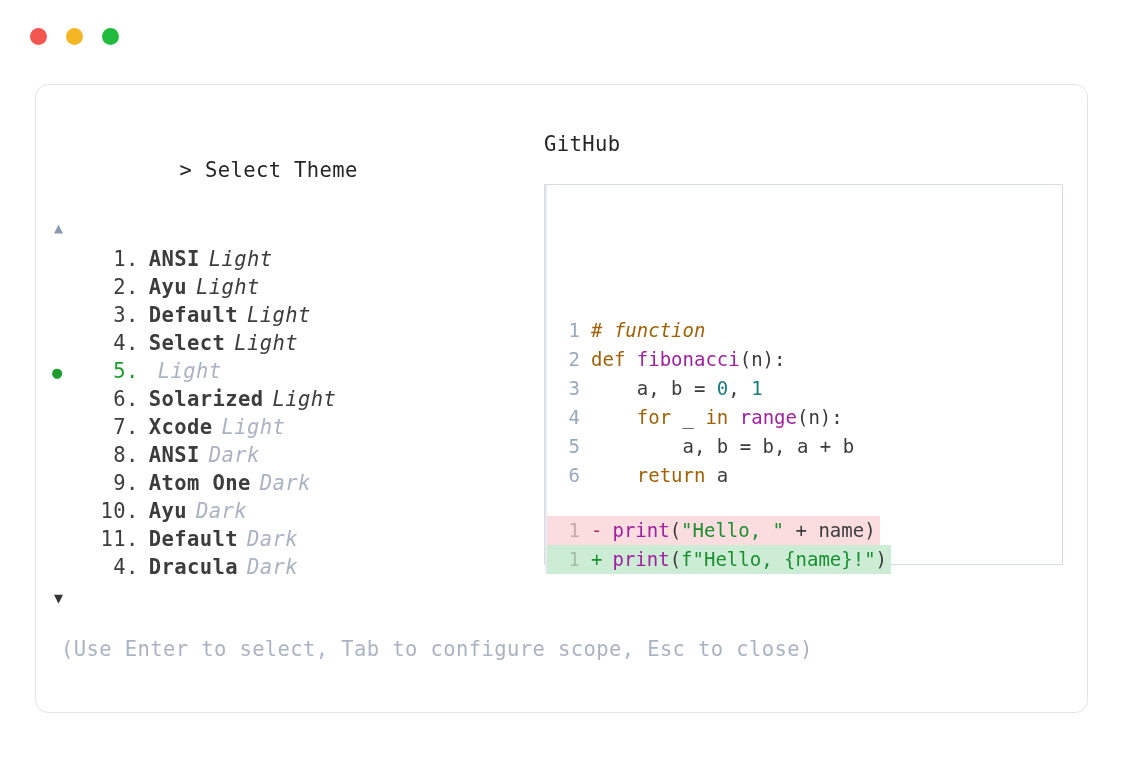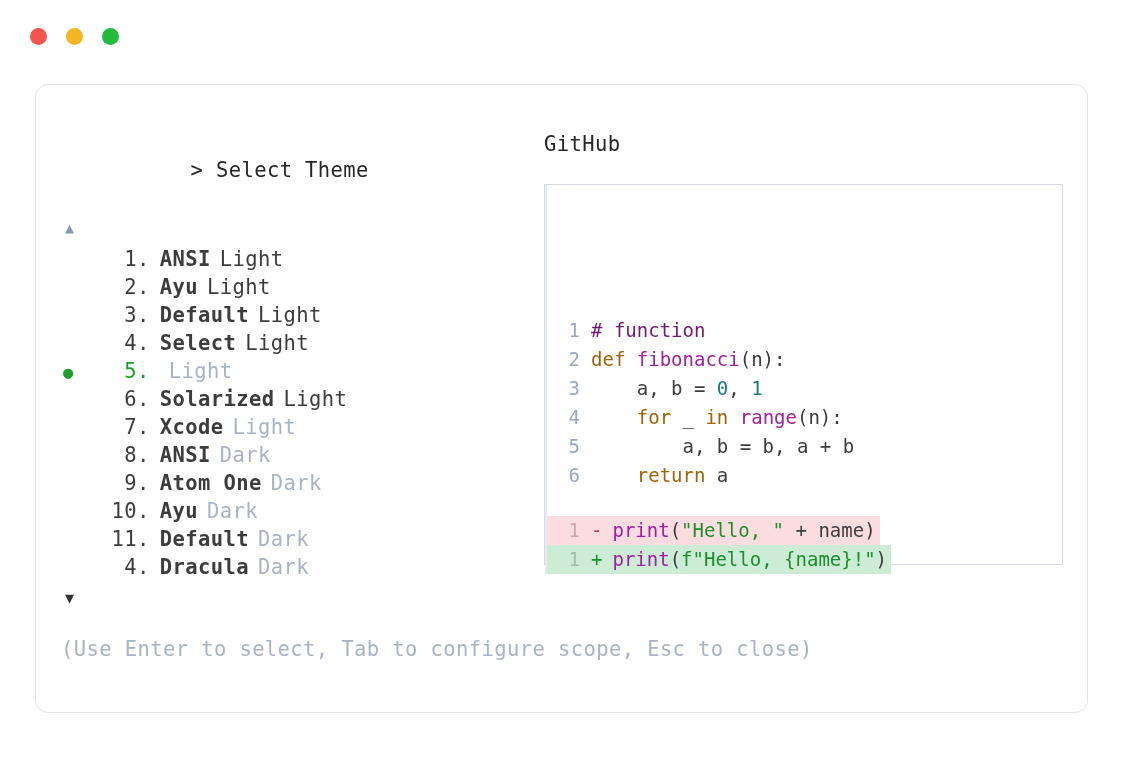--- a/index.html
+++ b/index.html
@@ -57,21 +57,21 @@
 
   .card-inner {
     position: relative;
     width: 100%;
     height: 100%;
   }
 
   
   .left-col {
     position: absolute;
-    left: 27px;
+    left: 16px;
     top: 46px;
     width: 470px;
   }
 
   .prompt-line {
     font-size: 20.5px;
     line-height: 26px;
     color: #262626;
     letter-spacing: 0.4px;
     white-space: pre;
@@ -112,21 +112,21 @@
     flex: 0 0 48px;
     text-align: right;
     color: #3c3c3c;
   }
   .row-dot {
     flex: 0 0 auto;
     color: #3c3c3c;
     padding-right: 10px;
   }
   .row-name { color: #3c3c3c; font-weight: bold; }
-  .row-suffix { color: #3c3c3c; padding-left: 9px; }
+  .row-suffix { color: #3c3c3c; padding-left: 9px; font-style: italic; }
   .row-suffix.dim { color: #aab3c4; }
 
   .theme-row.selected .row-num,
   .theme-row.selected .row-dot,
   .theme-row.selected .row-name { color: #1a9e2e; }
   .theme-row.selected .row-suffix.dim { color: #aab3c4; }
 
   
   .right-col {
     position: absolute;
@@ -173,21 +173,21 @@
     width: 46px;
     text-align: right;
     padding-right: 11px;
     box-sizing: border-box;
     color: #9aa8bd;
   }
   .code-text { color: #3c3c3c; }
   .blank-line { height: 26px; }
 
   
-  .tok-comment { color: #701a75; }
+  .tok-comment { color: #a16207; font-style: italic; }
   .tok-kw      { color: #a16207; }
   .tok-fn      { color: #a020a0; }
   .tok-num     { color: #177d7d; }
   .tok-plain   { color: #3c3c3c; }
   .tok-str     { color: #1a8f2e; }
   .tok-punct   { color: #3c3c3c; }
 
   
   .diff-line { height: 29px; display: flex; align-items: baseline; }
   .diff-body {

